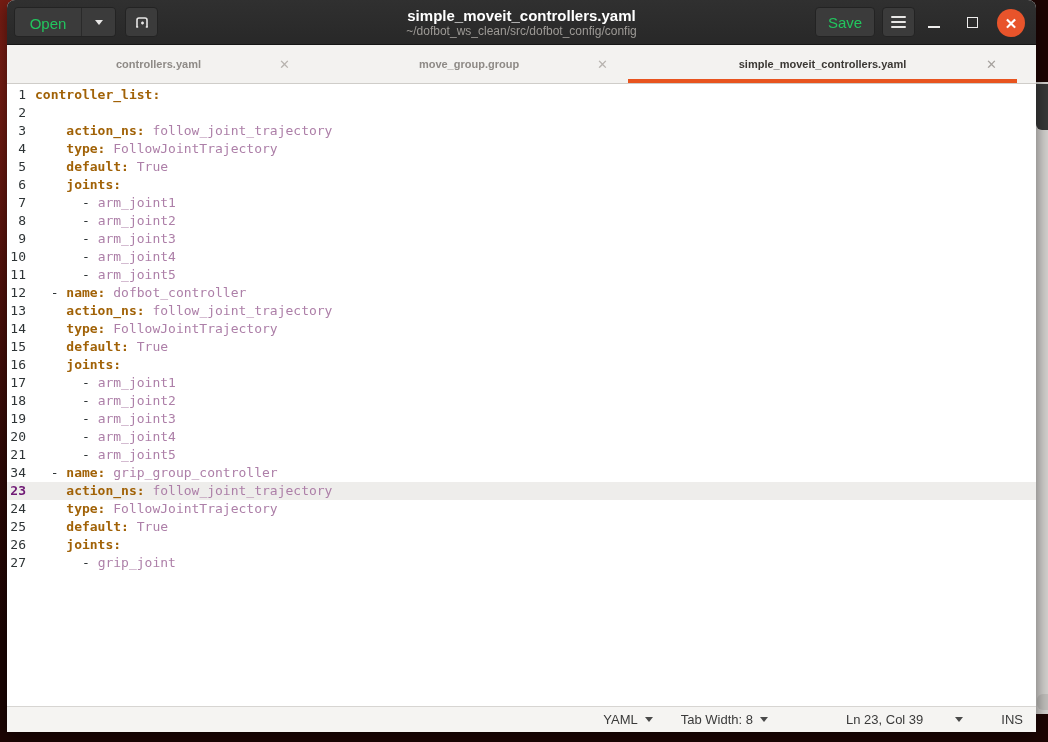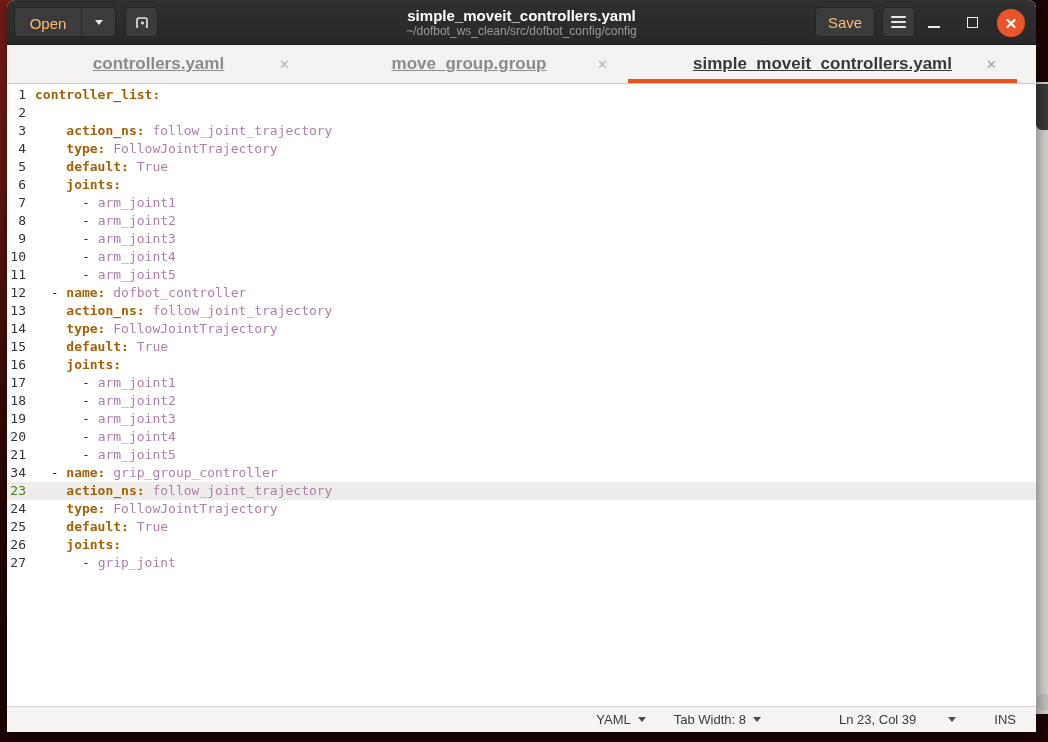--- a/index.html
+++ b/index.html
@@ -31,21 +31,21 @@
   .titlebar {
     height:45px; flex:0 0 45px;
     background:linear-gradient(#303030, #282828);
     border-bottom:1px solid #161616;
     display:flex; align-items:center; position:relative;
     color:#f2f1f0;
   }
   .tb-left { display:flex; align-items:center; margin-left:7px; }
   .btn {
     height:30px; background:#3b3b3b; border:1px solid #232323; border-radius:4px;
-    color:#fdba74; font-size:15px; display:flex; align-items:center; justify-content:center;
+    color:#22c55e; font-size:15px; display:flex; align-items:center; justify-content:center;
     cursor:default;
   }
   .open-split { display:flex; height:30px; border-radius:4px; overflow:hidden; border:1px solid #232323; }
   .open-main { width:66px; background:#3b3b3b; display:flex; align-items:center; justify-content:center; font-size:15px; }
   .open-arrow { width:34px; background:#3b3b3b; border-left:1px solid #2a2a2a; display:flex; align-items:center; justify-content:center; }
   .caret-down-sm { width:0; height:0; border-left:4px solid transparent; border-right:4px solid transparent; border-top:5px solid #e8e7e6; }
   .newdoc-btn { width:33px; margin-left:9px; }
   .tb-center { position:absolute; left:0; right:0; top:0; bottom:0; display:flex; flex-direction:column; align-items:center; justify-content:center; pointer-events:none; }
   .tb-title { font-size:15px; font-weight:bold; color:#ffffff; line-height:17px; }
   .tb-subtitle { font-size:12px; color:#9d9a96; line-height:14px; }
@@ -58,49 +58,49 @@
   .max-glyph { width:11px; height:11px; border:1.5px solid #eeedec; }
   .close-btn { width:28px; height:28px; border-radius:50%; background:#e8542b; display:flex; align-items:center; justify-content:center; margin-left:6px; }
   .close-x { color:#ffffff; font-size:15px; font-weight:bold; line-height:1; transform:translateY(-0.5px); }
 
   
   .tabbar {
     height:39px; flex:0 0 39px; background:#f3f2f0;
     border-bottom:1px solid #cfcdc9; display:flex;
   }
   .tab { position:relative; display:flex; align-items:center; justify-content:center; height:38px; }
-  .tab-label { font-size:17px; font-weight:600; color:#8e8a86;text-decoration:underline; }
+  .tab-label { font-size:11px; font-weight:600; color:#8e8a86; }
   .tab.active .tab-label { color:#3b3834; }
   .tab-close { position:absolute; right:20px; top:50%; transform:translateY(-50%);
     font-size:13px; color:#b7b3af; font-family:"DejaVu Sans", sans-serif; }
   .tab.active .tab-close { color:#a5a19d; }
   .tab-underline { position:absolute; left:0; right:0; bottom:0; height:4px; background:transparent; }
   .tab.active .tab-underline { background:#e8541f; }
   .tab-filler { flex:1; }
 
   
   .editor {
     flex:1 1 auto; background:#ffffff; overflow:hidden;
     font-family:"DejaVu Sans Mono", monospace; font-size:13px;
     padding-top:2px;
   }
   .line { display:flex; height:18px; line-height:18px; }
   .line.current { background:#eeedeb; }
   .ln { flex:0 0 19px; text-align:right; color:#2e3436; margin-right:9px; }
-  .line.current .ln { font-weight:normal; color:#4d7c0f; }
+  .line.current .ln { font-weight:bold; color:#701a75; }
   .lt { white-space:pre; color:#2e3436; }
   .lt .k { color:#a16207; font-weight:bold; }
   .lt .v { color:#ad7fa8; }
   .lt .p { color:#2e3436; }
 
   
   .statusbar {
     height:26px; flex:0 0 26px; background:#f5f4f2; border-top:1px solid #d7d5d2;
     display:flex; align-items:center; justify-content:flex-end;
-    font-size:13px; color:#3a3a3a; padding-right:20px;
+    font-size:13px; color:#3a3a3a; padding-right:13px;
   }
   .sb-item { display:flex; align-items:center; gap:7px; }
   .sb-caret { width:0; height:0; border-left:4px solid transparent; border-right:4px solid transparent; border-top:5px solid #4a4a4a; }
   .sb-lang { margin-right:28px; }
   .sb-tabwidth { margin-right:78px;justify-content:space-between; }
   .sb-pos { margin-right:32px; }
   .sb-poscaret { margin-right:38px; }
 
   
   .newdoc-icon { display:block; }

